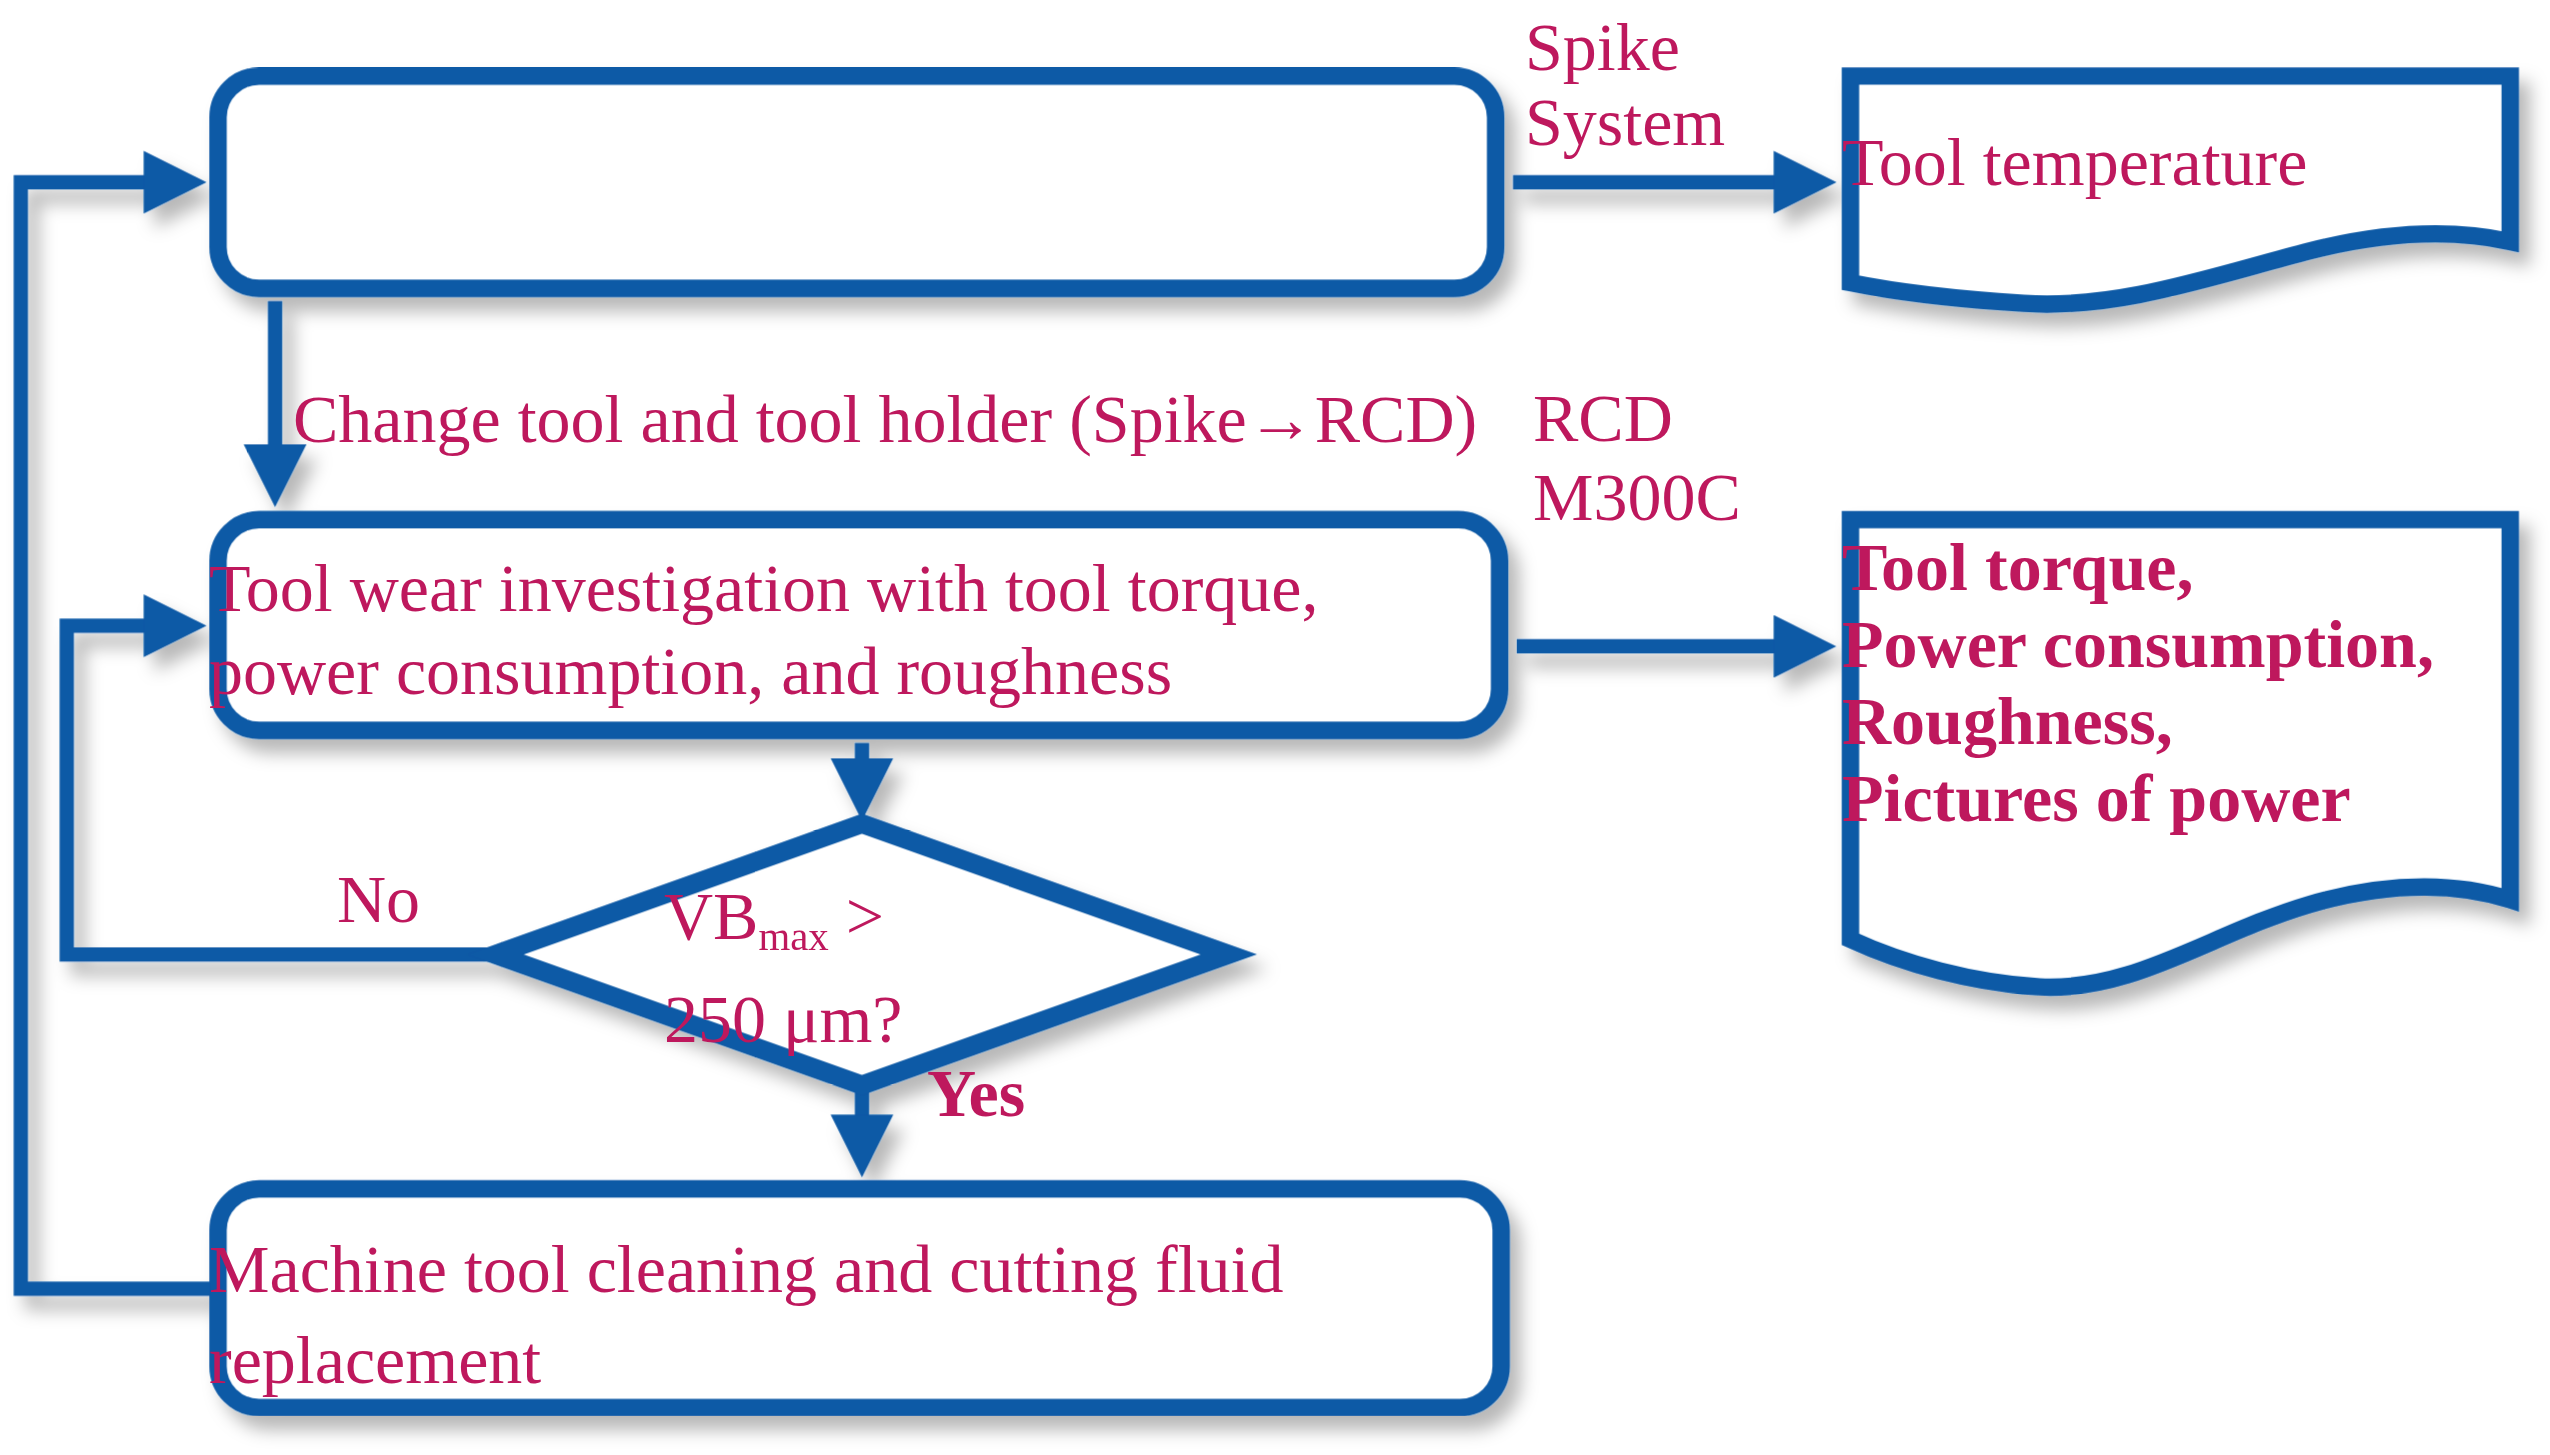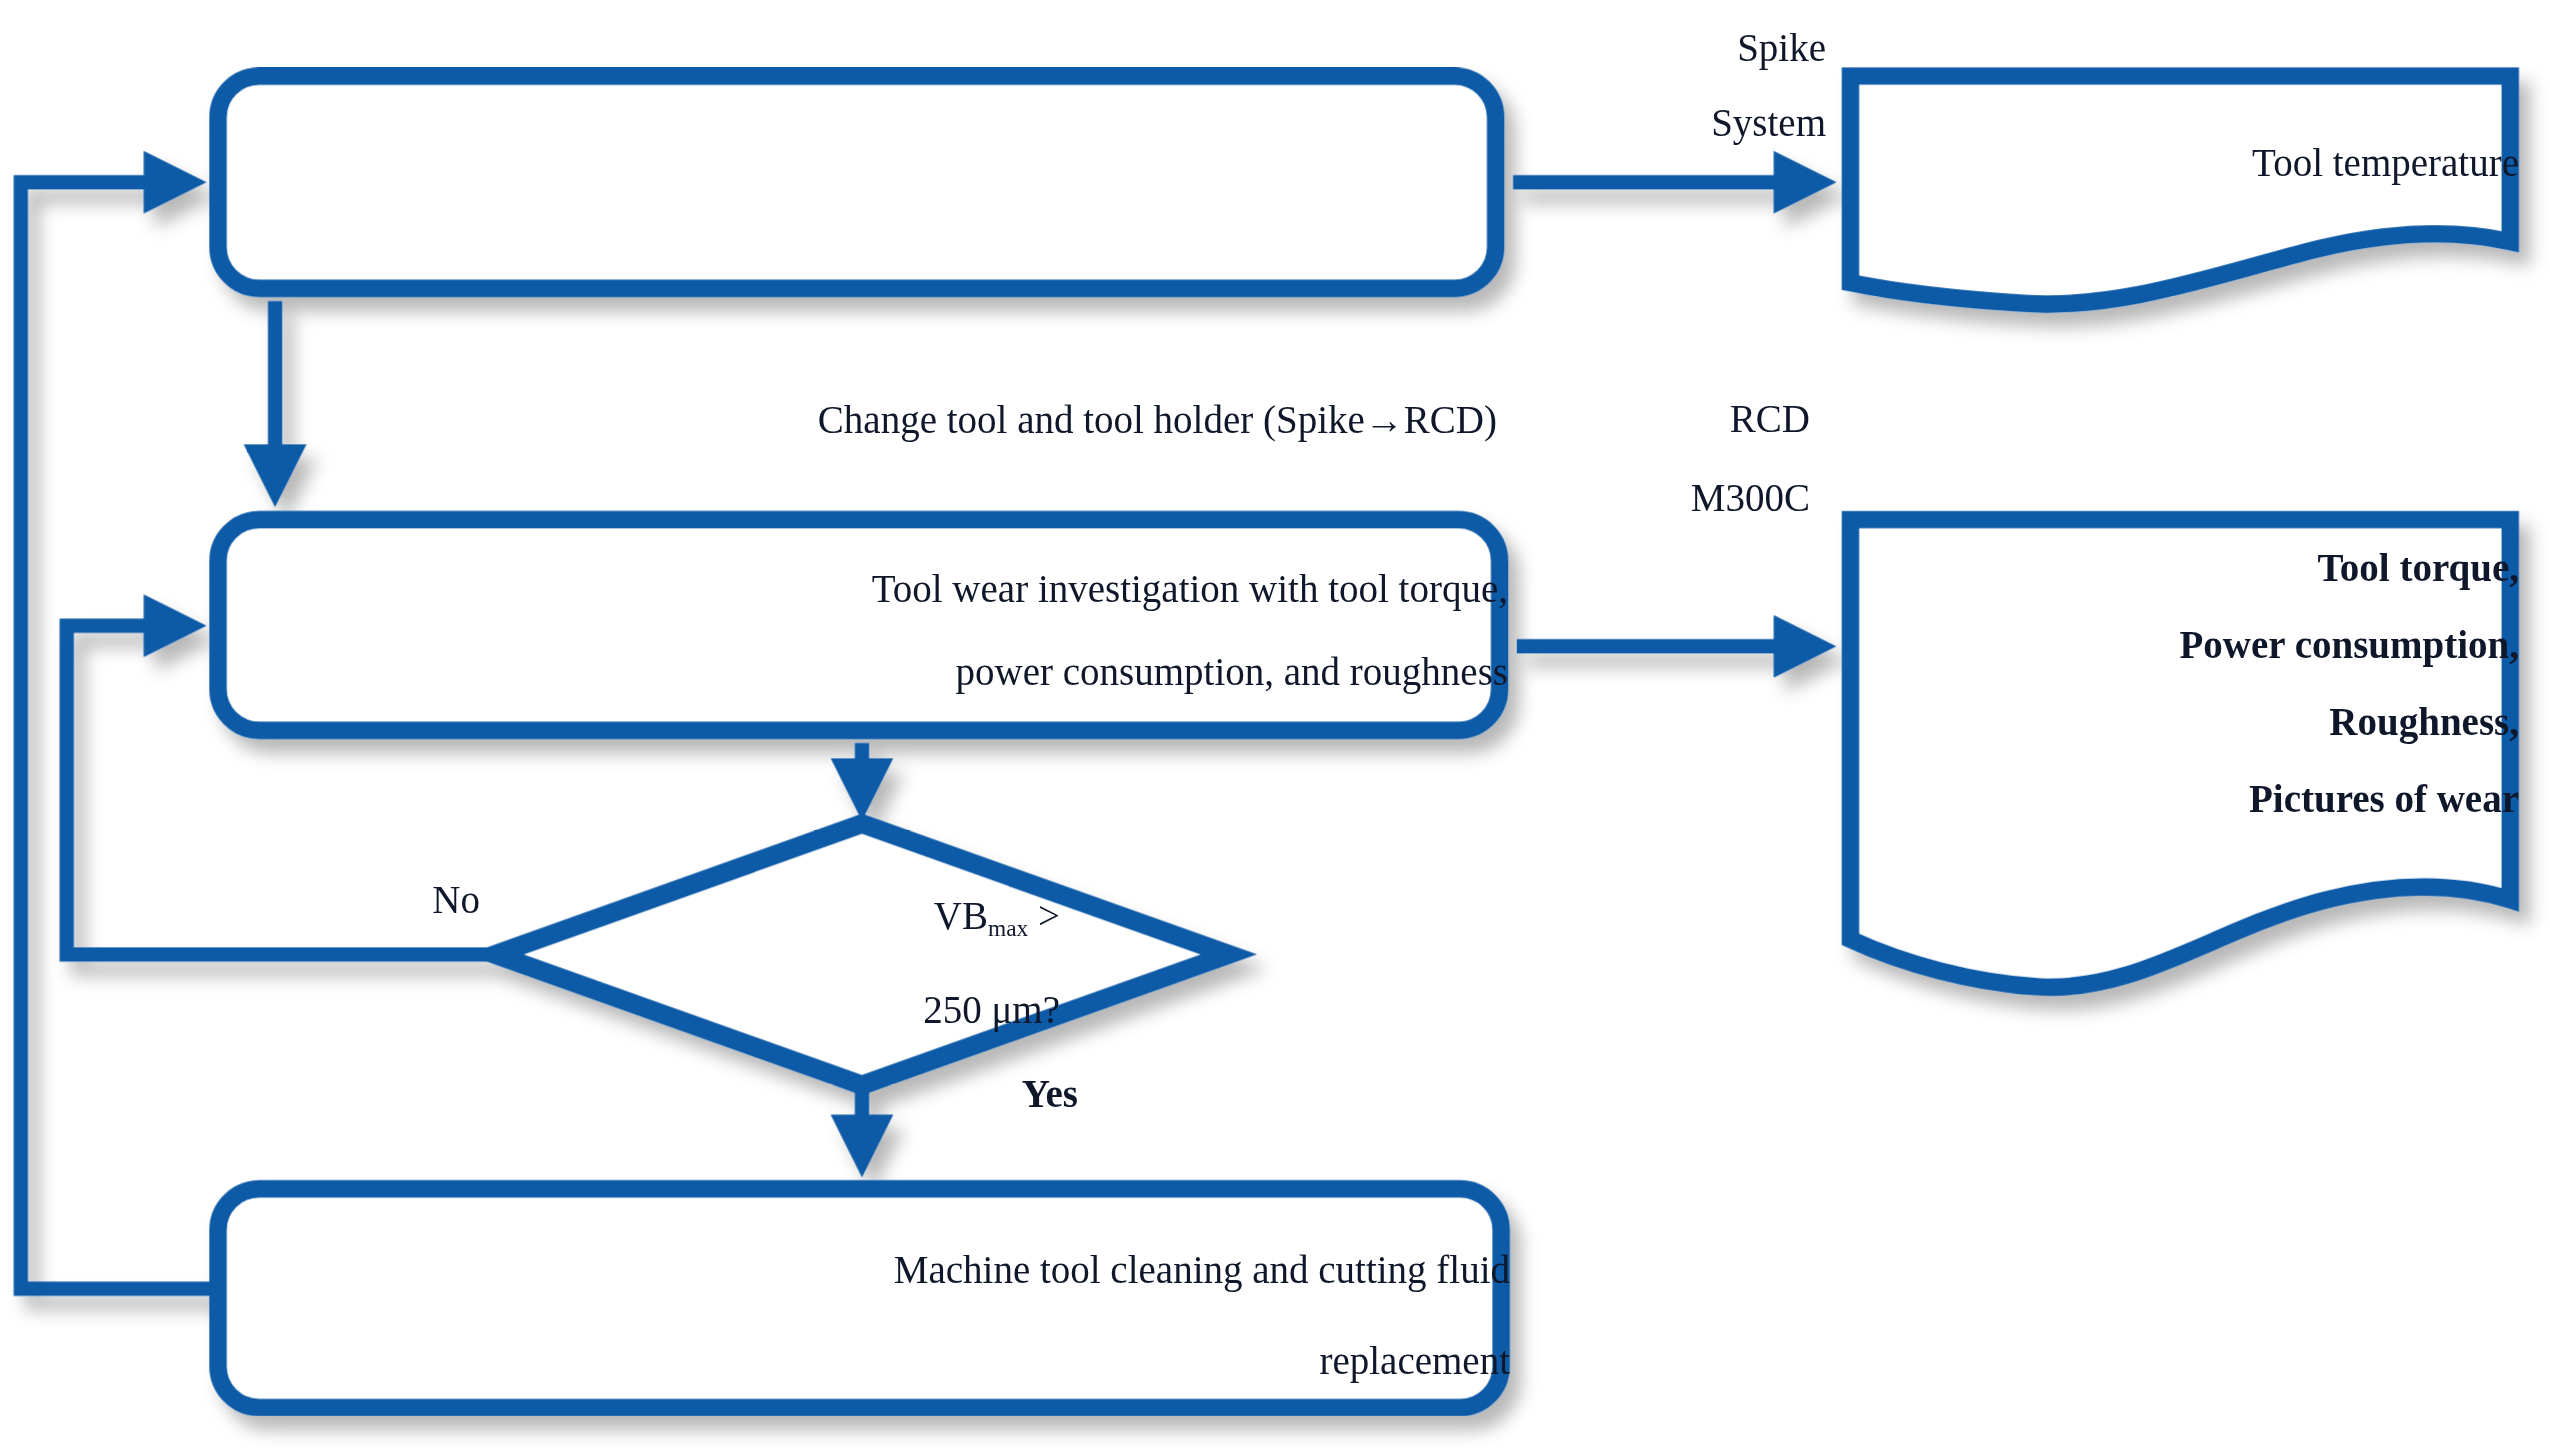--- a/index.html
+++ b/index.html
@@ -7,24 +7,24 @@
     position: relative;
     width: 2550px;
     height: 1455px;
     background: #ffffff;
     overflow: hidden;
     font-family: "Liberation Serif", "DejaVu Serif", serif;
   }
   #diagram-svg { position: absolute; left: 0; top: 0; }
   .lbl {
     position: absolute;
-    color: #0f172a;
-    font-size: 39px;
+    color: #be185d;
+    font-size: 68px;
     line-height: 79px;
-    text-align: right;
+    text-align: left;
     white-space: nowrap;
   }
   .lh95  { line-height: 75px; }
   .lh97  { line-height: 77px; font-weight: bold; }
   .lh103 { line-height: 82px; }
   .lh105 { line-height: 83px; }
   .lh115 { line-height: 91px; }
   .sub {
     font-size: 0.60em;
     vertical-align: -0.28em;
@@ -77,21 +77,21 @@
 
   <div class="lbl lh105" style="left:209px; top:547px; width:1299px;">
     <div>Tool wear investigation with tool torque,</div>
     <div>power consumption, and roughness</div>
   </div>
 
   <div class="lbl lh97" style="left:1842px; top:529px; width:677px;">
     <div>Tool torque,</div>
     <div>Power consumption,</div>
     <div>Roughness,</div>
-    <div>Pictures of wear</div>
+    <div>Pictures of power</div>
   </div>
 
   <div class="lbl lh103" style="left:664px; top:875px; width:396px;">
     <div><span>VB</span><span class="sub">max</span><span> &gt;</span></div>
     <div>250 μm?</div>
   </div>
 
   <div class="lbl lh115" style="left:209px; top:1224px; width:1301px;">
     <div>Machine tool cleaning and cutting fluid</div>
     <div>replacement</div>

